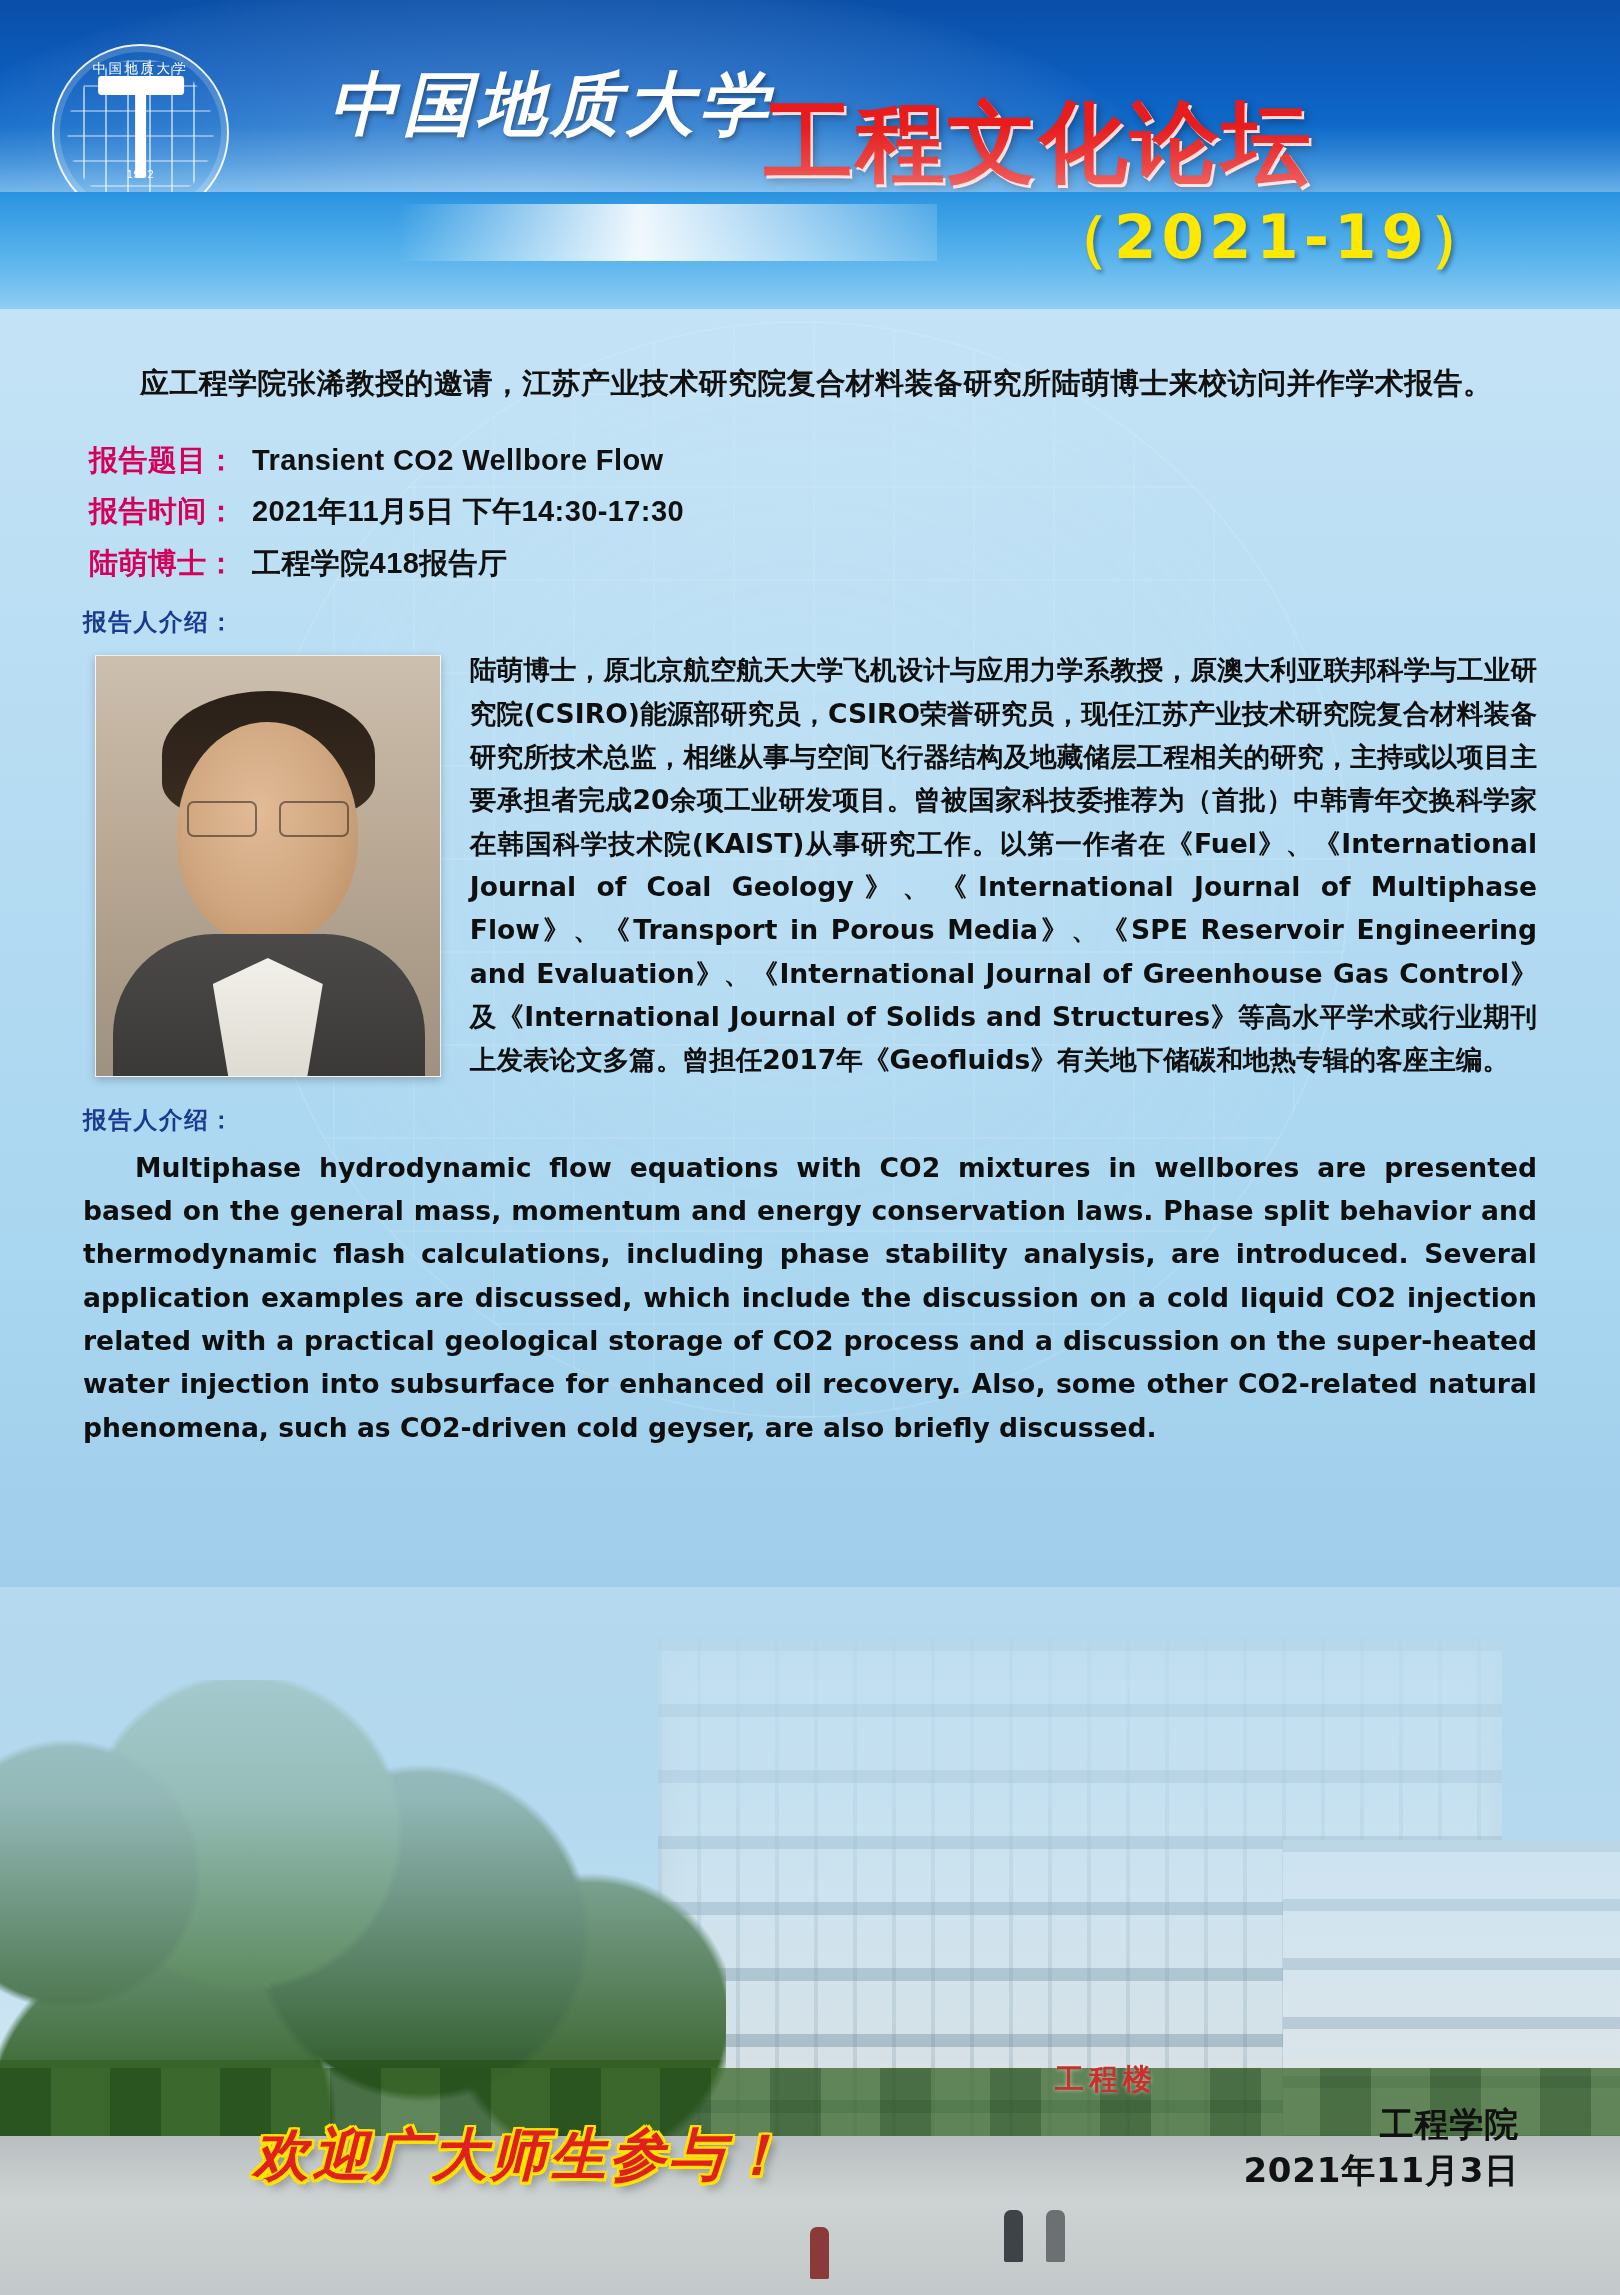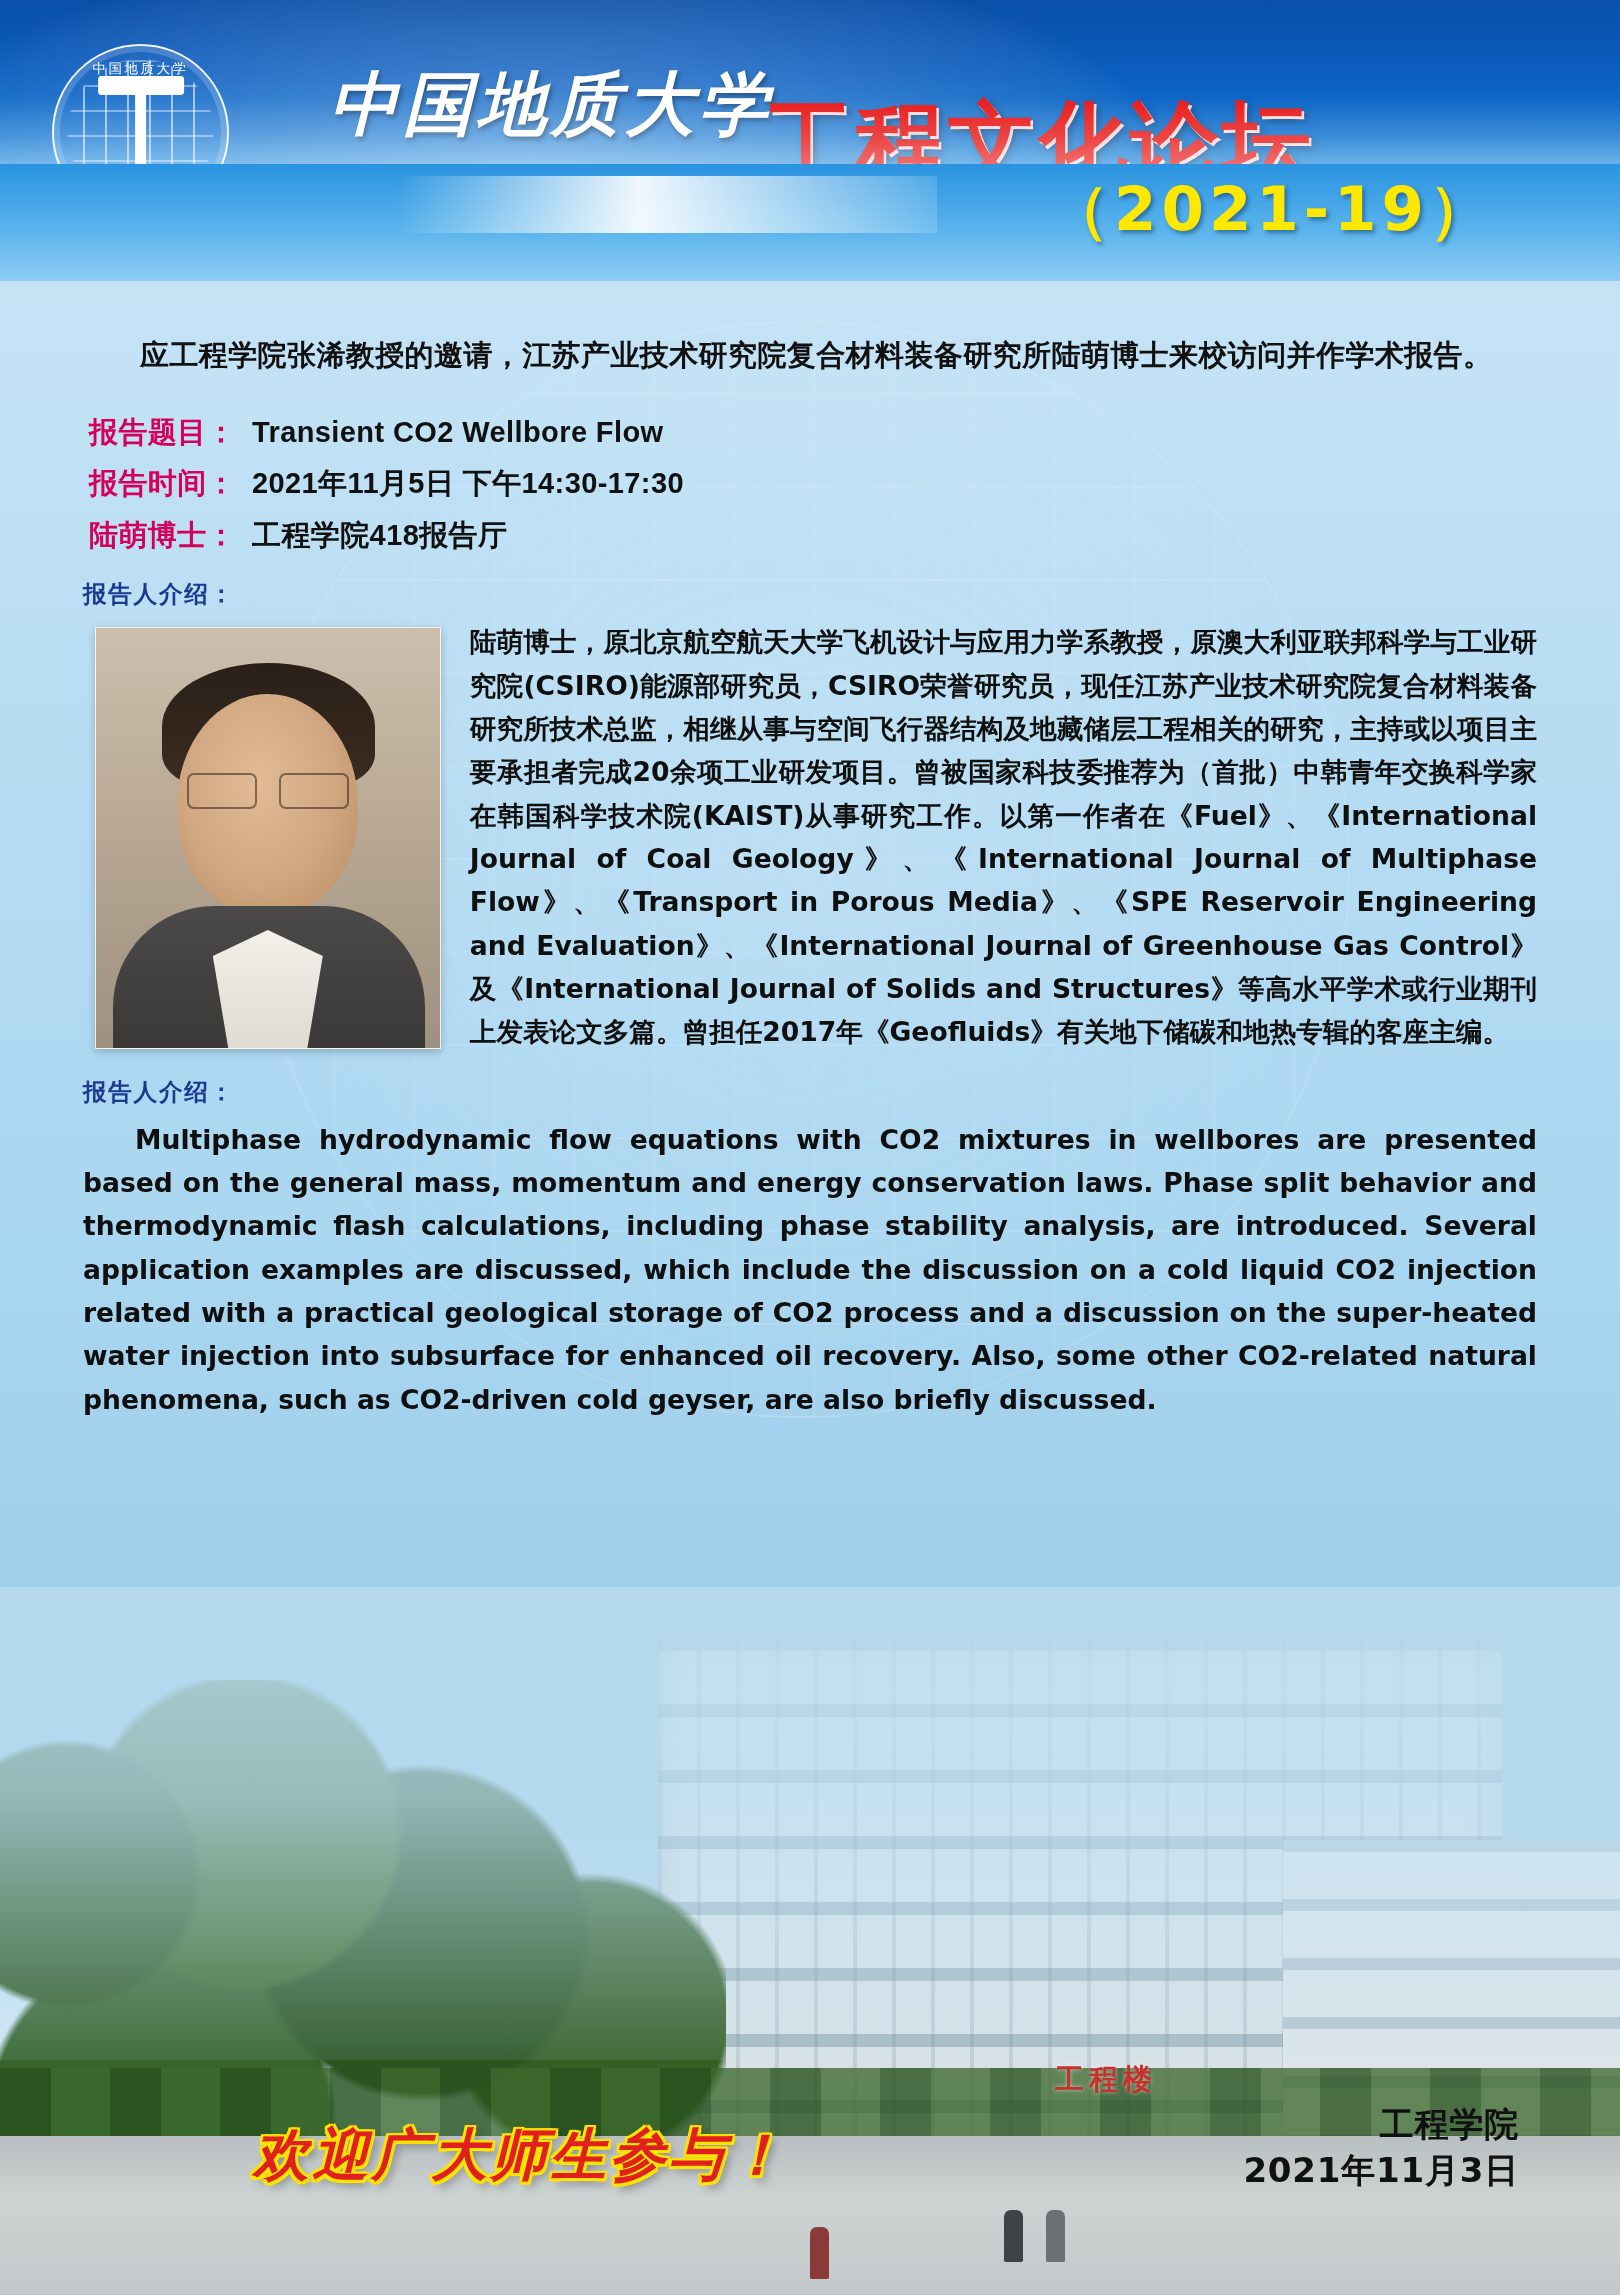--- a/index.html
+++ b/index.html
@@ -121,21 +121,21 @@
     content: "";
     position: absolute; inset: 0; border-radius: 50%;
     background:
       repeating-linear-gradient(90deg, rgba(255,255,255,0.22) 0px, rgba(255,255,255,0.22) 1.7px, rgba(255,255,255,0) 1.7px, rgba(255,255,255,0) 80px);
   }
 
   
   .header {
     position: relative;
     z-index: 3;
-    height: 164px;
+    height: 192px;
     background: linear-gradient(180deg, #0a4fa8 0%, #0c5ec0 45%, #1172cf 80%, #1a86dd 100%);
     overflow: hidden;
     text-decoration: underline;
   }
   .header:after {
     content: "";
     position: absolute; left: 0; right: 0; bottom: 0; height: 66px;
     background: linear-gradient(180deg, rgba(255,255,255,0) 0%, rgba(255,255,255,0.18) 60%, rgba(255,255,255,0.35) 100%);
   }
   .header-swoosh {

